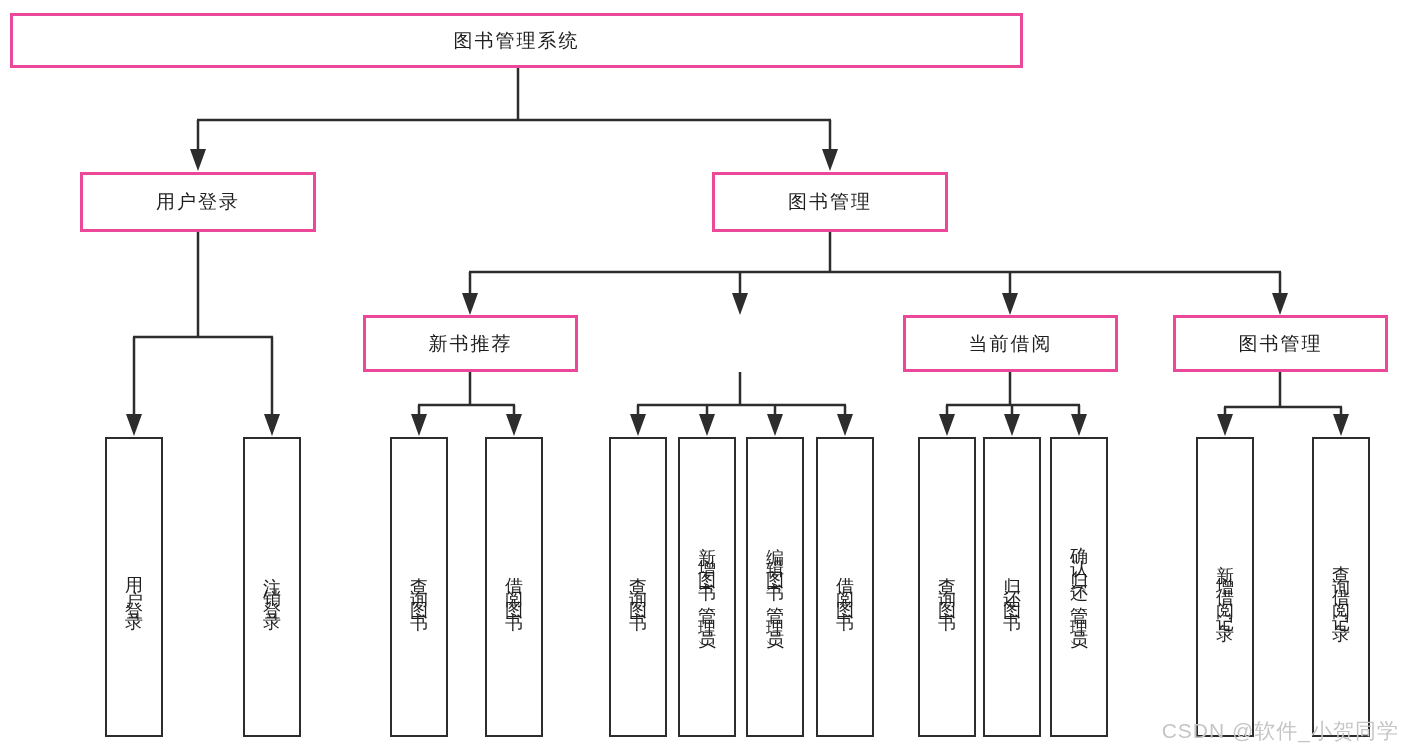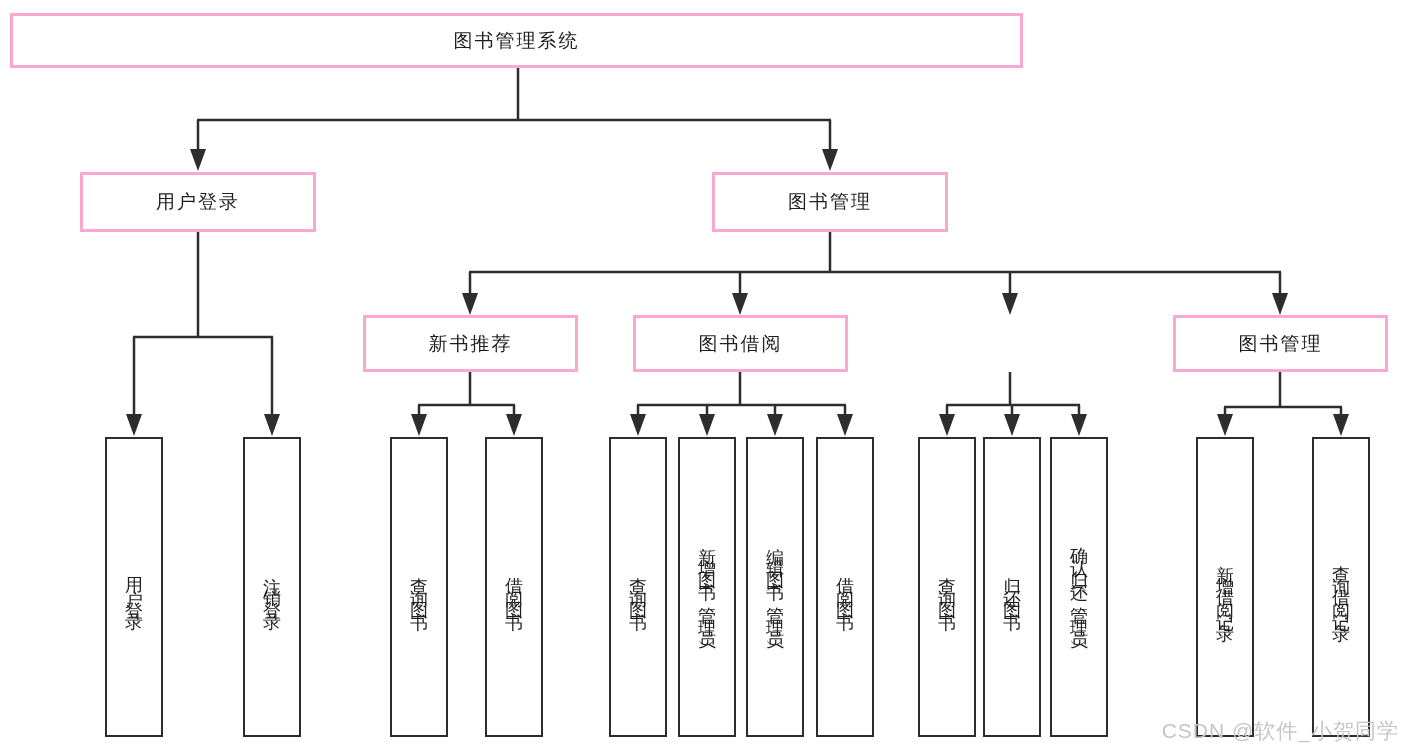--- a/index.html
+++ b/index.html
@@ -18,21 +18,21 @@
   .connectors {
     position: absolute;
     left: 0;
     top: 0;
     width: 1405px;
     height: 747px;
   }
   .box {
     position: absolute;
     box-sizing: border-box;
-    border: 3px solid #f9a8d4;
+    border: 3px solid #ec4899;
     background: #ffffff;
     display: flex;
     align-items: center;
     justify-content: center;
     font-size: 19px;
     color: #1f1f1f;
     letter-spacing: 2px;
     white-space: nowrap;
   }
   .box.root {
@@ -118,21 +118,21 @@
     <polygon fill="#2d2d2d" points="1217,414 1233,414 1225,436"></polygon>
     <polygon fill="#2d2d2d" points="1333,414 1349,414 1341,436"></polygon>
   </svg>
 
   <div class="box root">图书管理系统</div>
 
   <div class="box lvl2" style="left:80px">用户登录</div>
   <div class="box lvl2" style="left:712px">图书管理</div>
 
   <div class="box lvl3" style="left:363px">新书推荐</div>
-  <div class="box lvl3" style="left:633px">图书借阅</div>
+  <div class="box lvl3" style="left:903px">当前借阅</div>
   <div class="box lvl3" style="left:1173px">图书管理</div>
 
   <div class="vbox" style="left:105px">用户登录</div>
   <div class="vbox" style="left:243px">注销登录</div>
 
   <div class="vbox" style="left:390px">查询图书</div>
   <div class="vbox" style="left:485px">借阅图书</div>
 
   <div class="vbox" style="left:609px">查询图书</div>
   <div class="vbox" style="left:678px">新增图书（管理员）</div>

